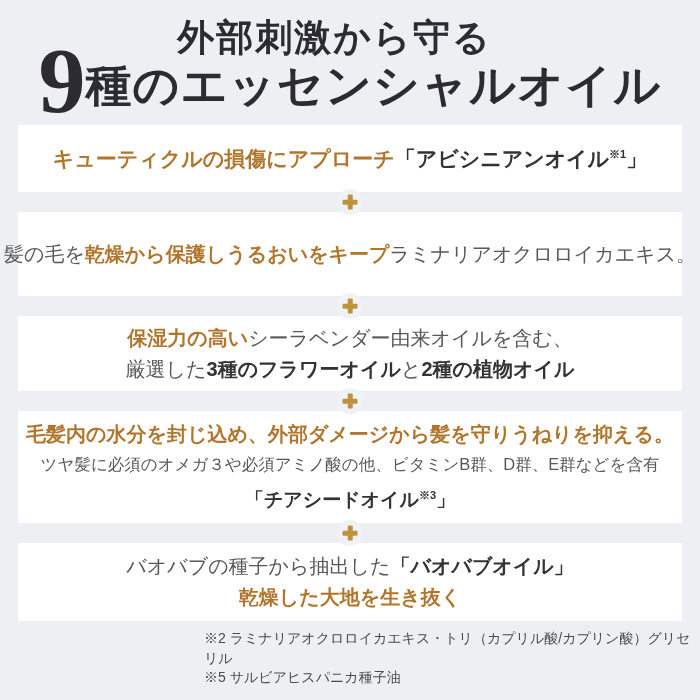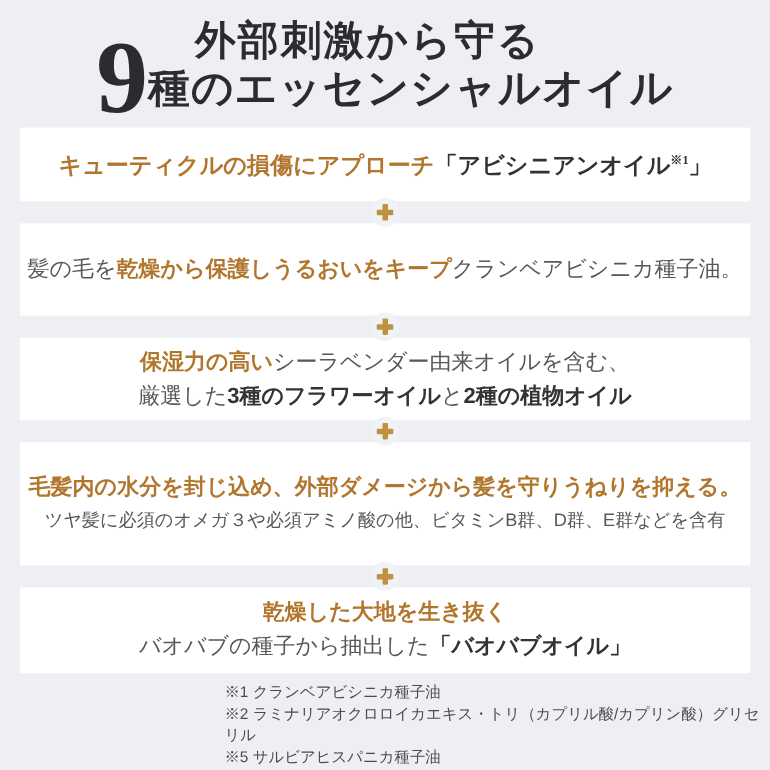--- a/index.html
+++ b/index.html
@@ -19,32 +19,32 @@
   .nine{
     font-size:94px;line-height:1;font-weight:600;
     margin-bottom:-14px;
   }
   .title-col{display:flex;flex-direction:column;}
   .t1{
     font-size:37px;font-weight:600;letter-spacing:2px;
     text-align:center;padding-right:78px;line-height:1.2;white-space:nowrap;
   }
   .t2{
-    font-size:38px;font-weight:600;letter-spacing:1px;
+    font-size:46px;font-weight:600;letter-spacing:1px;
     line-height:1.15;white-space:nowrap;
   }
   
   .cards{margin:12px 18px 0 18px;}
   .card{
     background:#ffffff;
     display:flex;flex-direction:column;justify-content:center;align-items:center;
     text-align:center;
   }
   .card .line{white-space:nowrap;}
-  .card-1{height:67px;font-size:21px;font-family:Liberation Serif, serif;}
+  .card-1{height:67px;font-size:21px;}
   .card-2{height:84px;font-size:20px;}
   .card-2 .line{line-height:31px;}
   .card-3{height:75px;font-size:20px;}
   .card-3 .line{line-height:31px;}
   .card-4{height:112px;}
   .card-4 .line-0{font-size:20px;line-height:31px;}
   .card-4 .line-1{font-size:16.5px;line-height:29px;}
   .card-4 .line-2{font-size:19px;line-height:32px;}
   .card-5{height:78px;font-size:20px;}
   .card-5 .line{line-height:31px;}
@@ -94,53 +94,53 @@
       <section class="card card-1">
         <div class="line line-0"><span class="s-gold">キューティクルの損傷にアプローチ</span><span class="s-dark">「アビシニアンオイル</span><span class="s-sup">※1</span><span class="s-dark">」</span></div>
       </section>
       <div class="gap">
         <span class="plus-circle">
           <span class="plus-h"></span>
           <span class="plus-v"></span>
         </span>
       </div>
       <section class="card card-2">
-        <div class="line line-0"><span class="s-gray">髪の毛を</span><span class="s-gold">乾燥から保護しうるおいをキープ</span><span class="s-gray">クランベアビシニカ種子油。</span></div>
+        <div class="line line-0"><span class="s-gray">髪の毛を</span><span class="s-gold">乾燥から保護しうるおいをキープ</span><span class="s-gray">ラミナリアオクロロイカエキス。</span></div>
       </section>
       <div class="gap">
         <span class="plus-circle">
           <span class="plus-h"></span>
           <span class="plus-v"></span>
         </span>
       </div>
       <section class="card card-3">
         <div class="line line-0"><span class="s-gold">保湿力の高い</span><span class="s-gray">シーラベンダー由来オイルを含む、</span></div>
         <div class="line line-1"><span class="s-gray">厳選した</span><span class="s-dark">3種のフラワーオイル</span><span class="s-gray">と</span><span class="s-dark">2種の植物オイル</span></div>
       </section>
       <div class="gap">
         <span class="plus-circle">
           <span class="plus-h"></span>
           <span class="plus-v"></span>
         </span>
       </div>
       <section class="card card-4">
         <div class="line line-0"><span class="s-gold">毛髪内の水分を封じ込め、外部ダメージから髪を守りうねりを抑える。</span></div>
         <div class="line line-1"><span class="s-graysm">ツヤ髪に必須のオメガ３や必須アミノ酸の他、ビタミンB群、D群、E群などを含有</span></div>
+        <div class="line line-2"><span class="s-dark">「チアシードオイル</span><span class="s-sup">※3</span><span class="s-dark">」</span></div>
       </section>
       <div class="gap">
         <span class="plus-circle">
           <span class="plus-h"></span>
           <span class="plus-v"></span>
         </span>
       </div>
       <section class="card card-5">
+        <div class="line line-1"><span class="s-gray">バオバブの種子から抽出した</span><span class="s-dark">「バオバブオイル」</span></div>
         <div class="line line-0"><span class="s-gold">乾燥した大地を生き抜く</span></div>
-        <div class="line line-1"><span class="s-gray">バオバブの種子から抽出した</span><span class="s-dark">「バオバブオイル」</span></div>
       </section>
     </main>
 
   <footer class="footnotes" id="footnotes">
-      <div class="footnote">※1 クランベアビシニカ種子油</div>
       <div class="footnote">※2 ラミナリアオクロロイカエキス・トリ（カプリル酸/カプリン酸）グリセリル</div>
       <div class="footnote">※5 サルビアヒスパニカ種子油</div>
     </footer>
 
 </div>
 
 </body></html>

